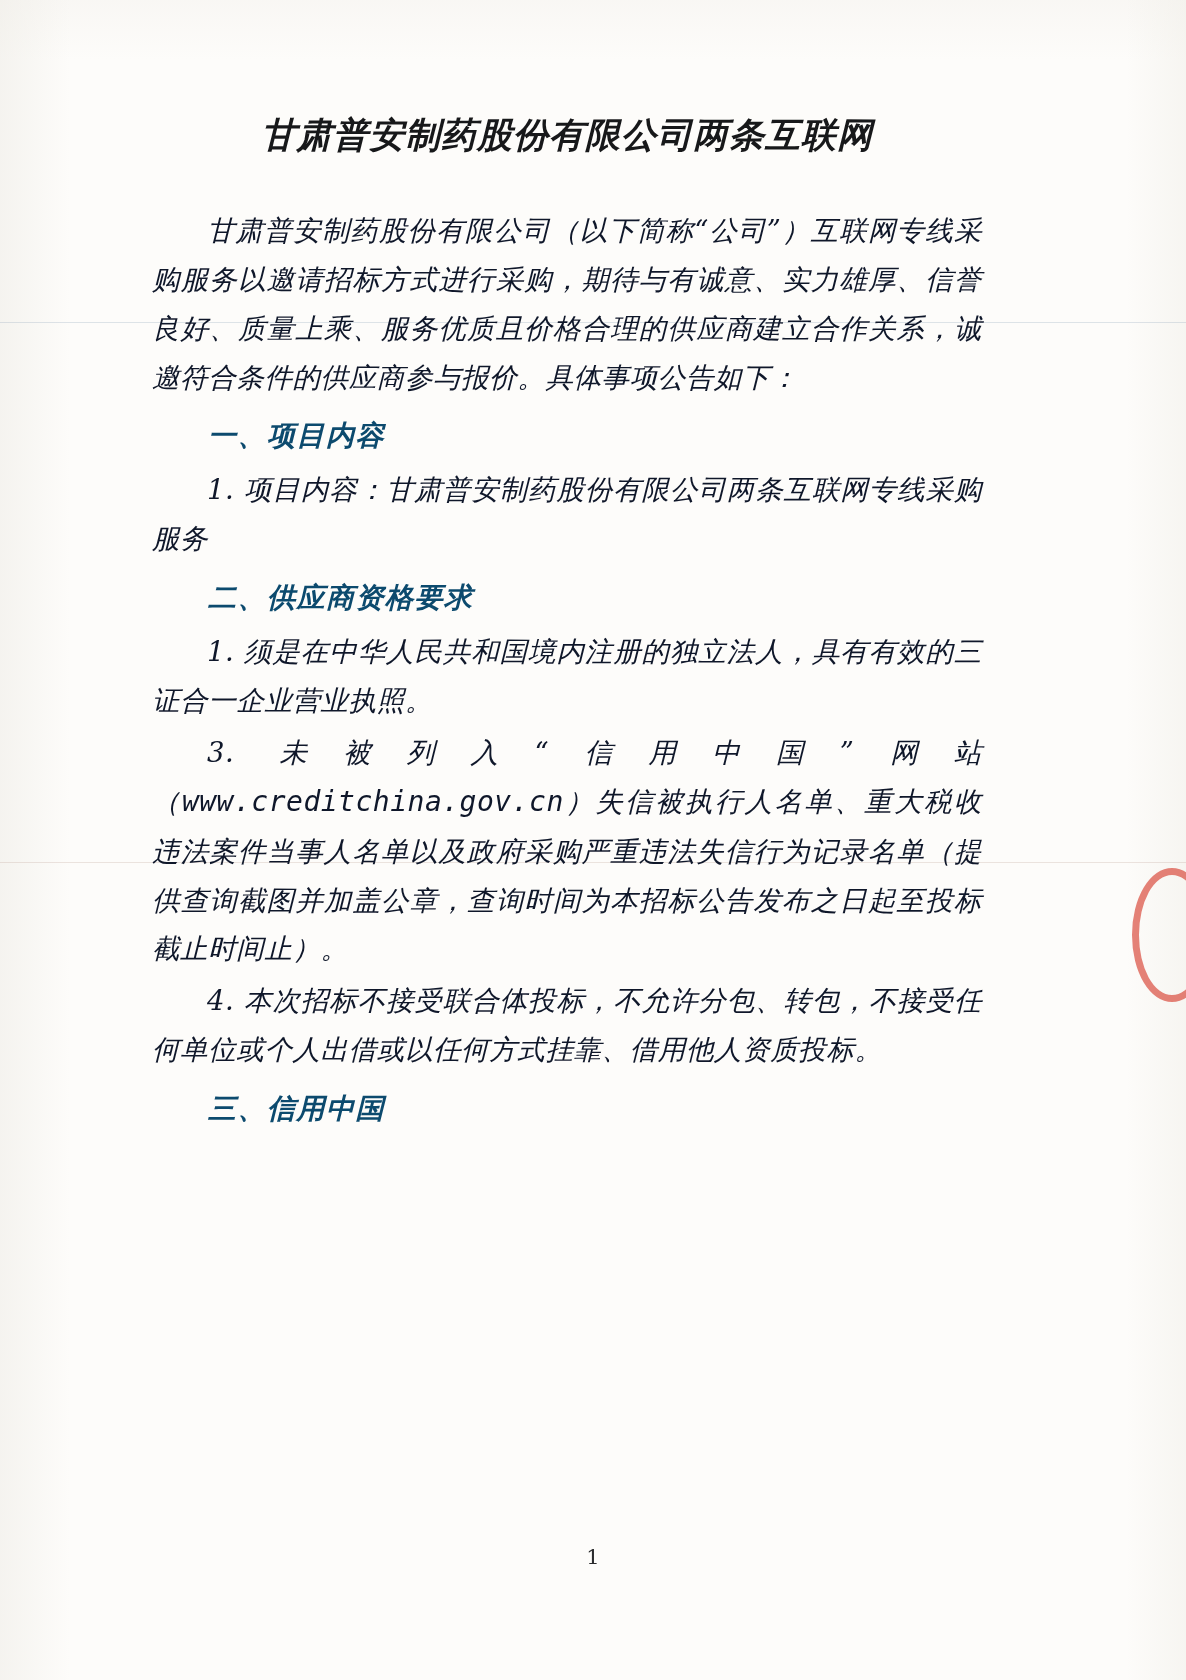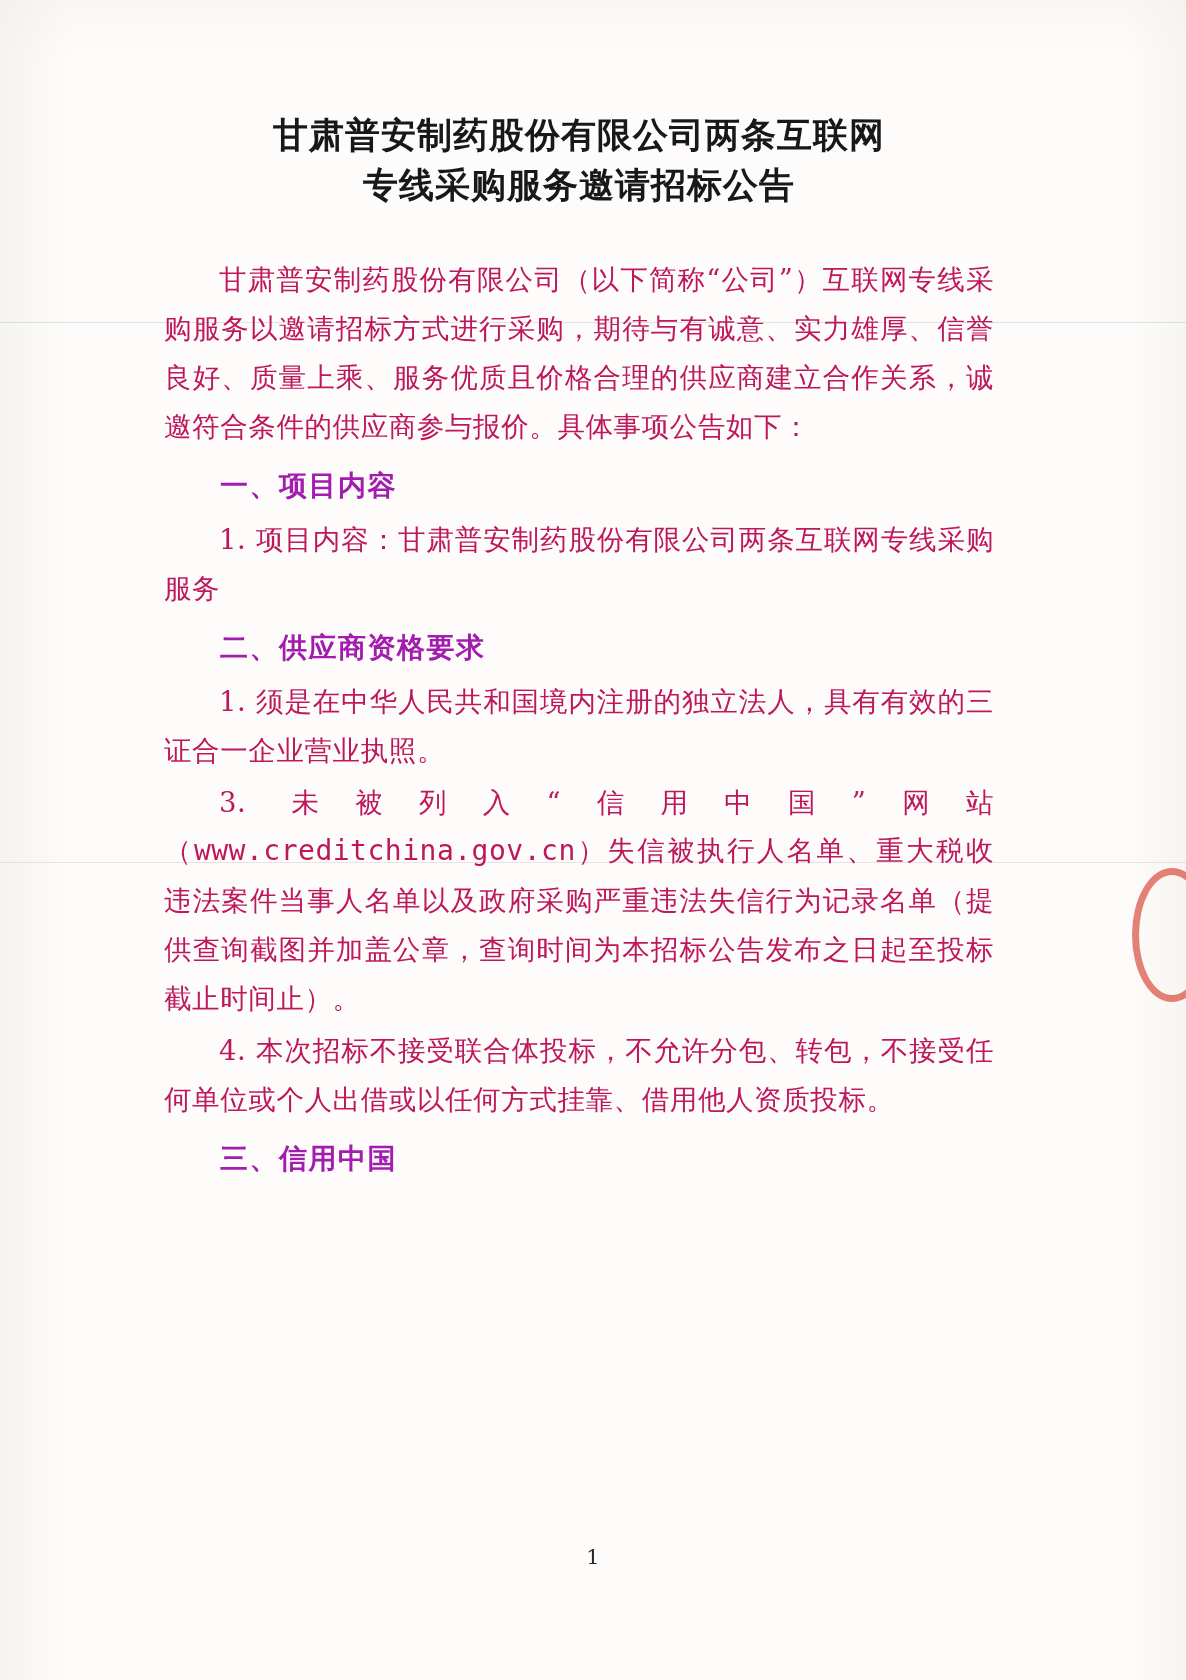--- a/index.html
+++ b/index.html
@@ -47,55 +47,56 @@
     height: 120px;
     border-radius: 50%;
     border: 7px solid rgba(214,52,38,0.72);
     filter: blur(0.4px);
     opacity: 0.85;
     pointer-events: none;
   }
 
   .content {
     position: absolute;
-    left: 164px;
+    left: 152px;
     top: 110px;
     width: 830px;
+    font-style: italic;
   }
 
   .doc-title {
     text-align: center;
     font-family: "DejaVu Serif", "Liberation Serif", serif;
     font-weight: bold;
     font-size: 35px;
     line-height: 1.42;
     letter-spacing: 1px;
     color: #17181a;
     margin: 0 0 46px 0;
   }
   .doc-title .tline { display: block; }
 
   p.para {
     margin: 0 0 3px 0;
     font-size: 27.5px;
     line-height: 1.78;
-    color: #be185d;
+    color: #0f172a;
     text-align: justify;
     text-justify: inter-ideograph;
     letter-spacing: 0.6px;
   }
   p.para.indent {
     text-indent: 2em;
   }
   h2.section {
     margin: 10px 0 4px 0;
     font-size: 28px;
     font-weight: bold;
     line-height: 1.78;
-    color: #a21caf;
+    color: #0c4a6e;
     text-indent: 2em;
     letter-spacing: 1.5px;
     font-family: "DejaVu Sans", "Liberation Sans", sans-serif;
   }
   .mono-url {
     font-family: "DejaVu Sans Mono", "Liberation Mono", monospace;
     font-size: 28px;
     letter-spacing: 0.5px;
   }
   .page-number {
@@ -115,21 +116,20 @@
 <div class="page">
   <div class="scan-tint"></div>
   <div class="scan-line l1"></div>
   <div class="scan-line l2"></div>
   <div class="stamp-edge"></div>
 
   <div class="content">
 
     <h1 class="doc-title">
       <span class="tline">甘肃普安制药股份有限公司两条互联网</span>
-      <span class="tline">专线采购服务邀请招标公告</span>
     </h1>
 
     <p class="para indent">甘肃普安制药股份有限公司（以下简称“公司”）互联网专线采购服务以邀请招标方式进行采购，期待与有诚意、实力雄厚、信誉良好、质量上乘、服务优质且价格合理的供应商建立合作关系，诚邀符合条件的供应商参与报价。具体事项公告如下：</p>
 
     <h2 class="section">一、项目内容</h2>
     <p class="para indent">1. 项目内容：甘肃普安制药股份有限公司两条互联网专线采购服务</p>
 
     <h2 class="section">二、供应商资格要求</h2>
     <p class="para indent">1. 须是在中华人民共和国境内注册的独立法人，具有有效的三证合一企业营业执照。</p>
 

